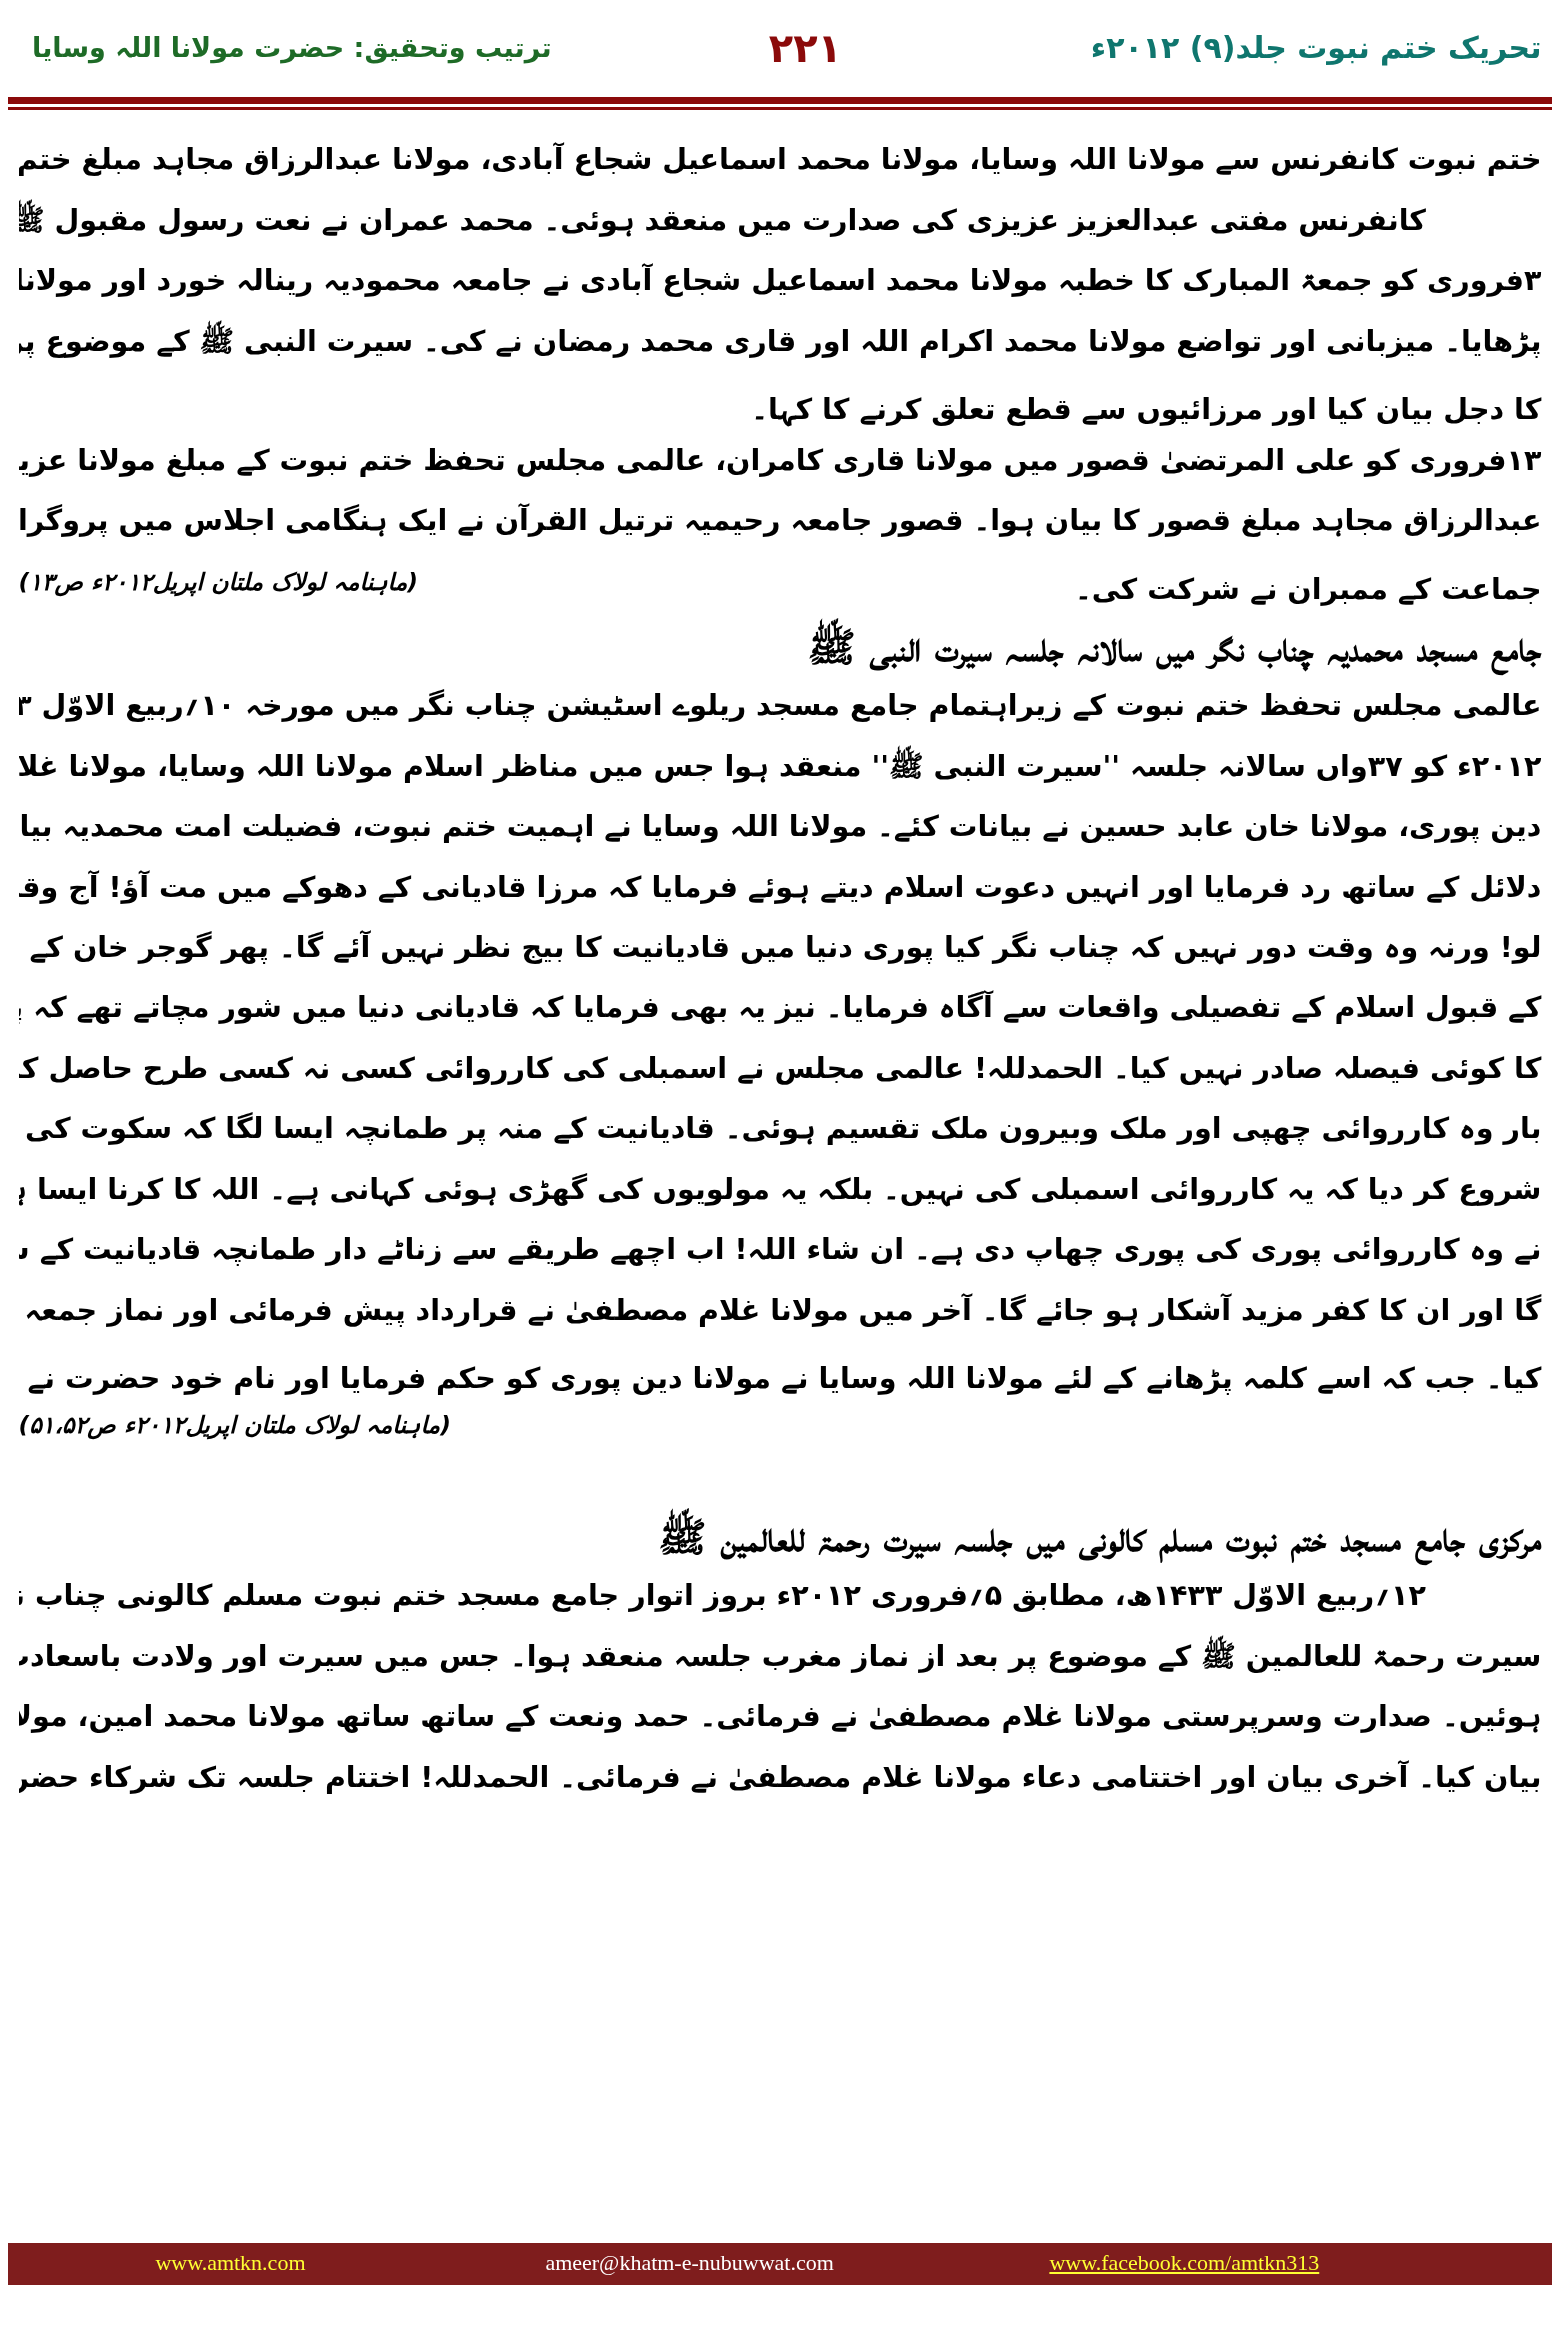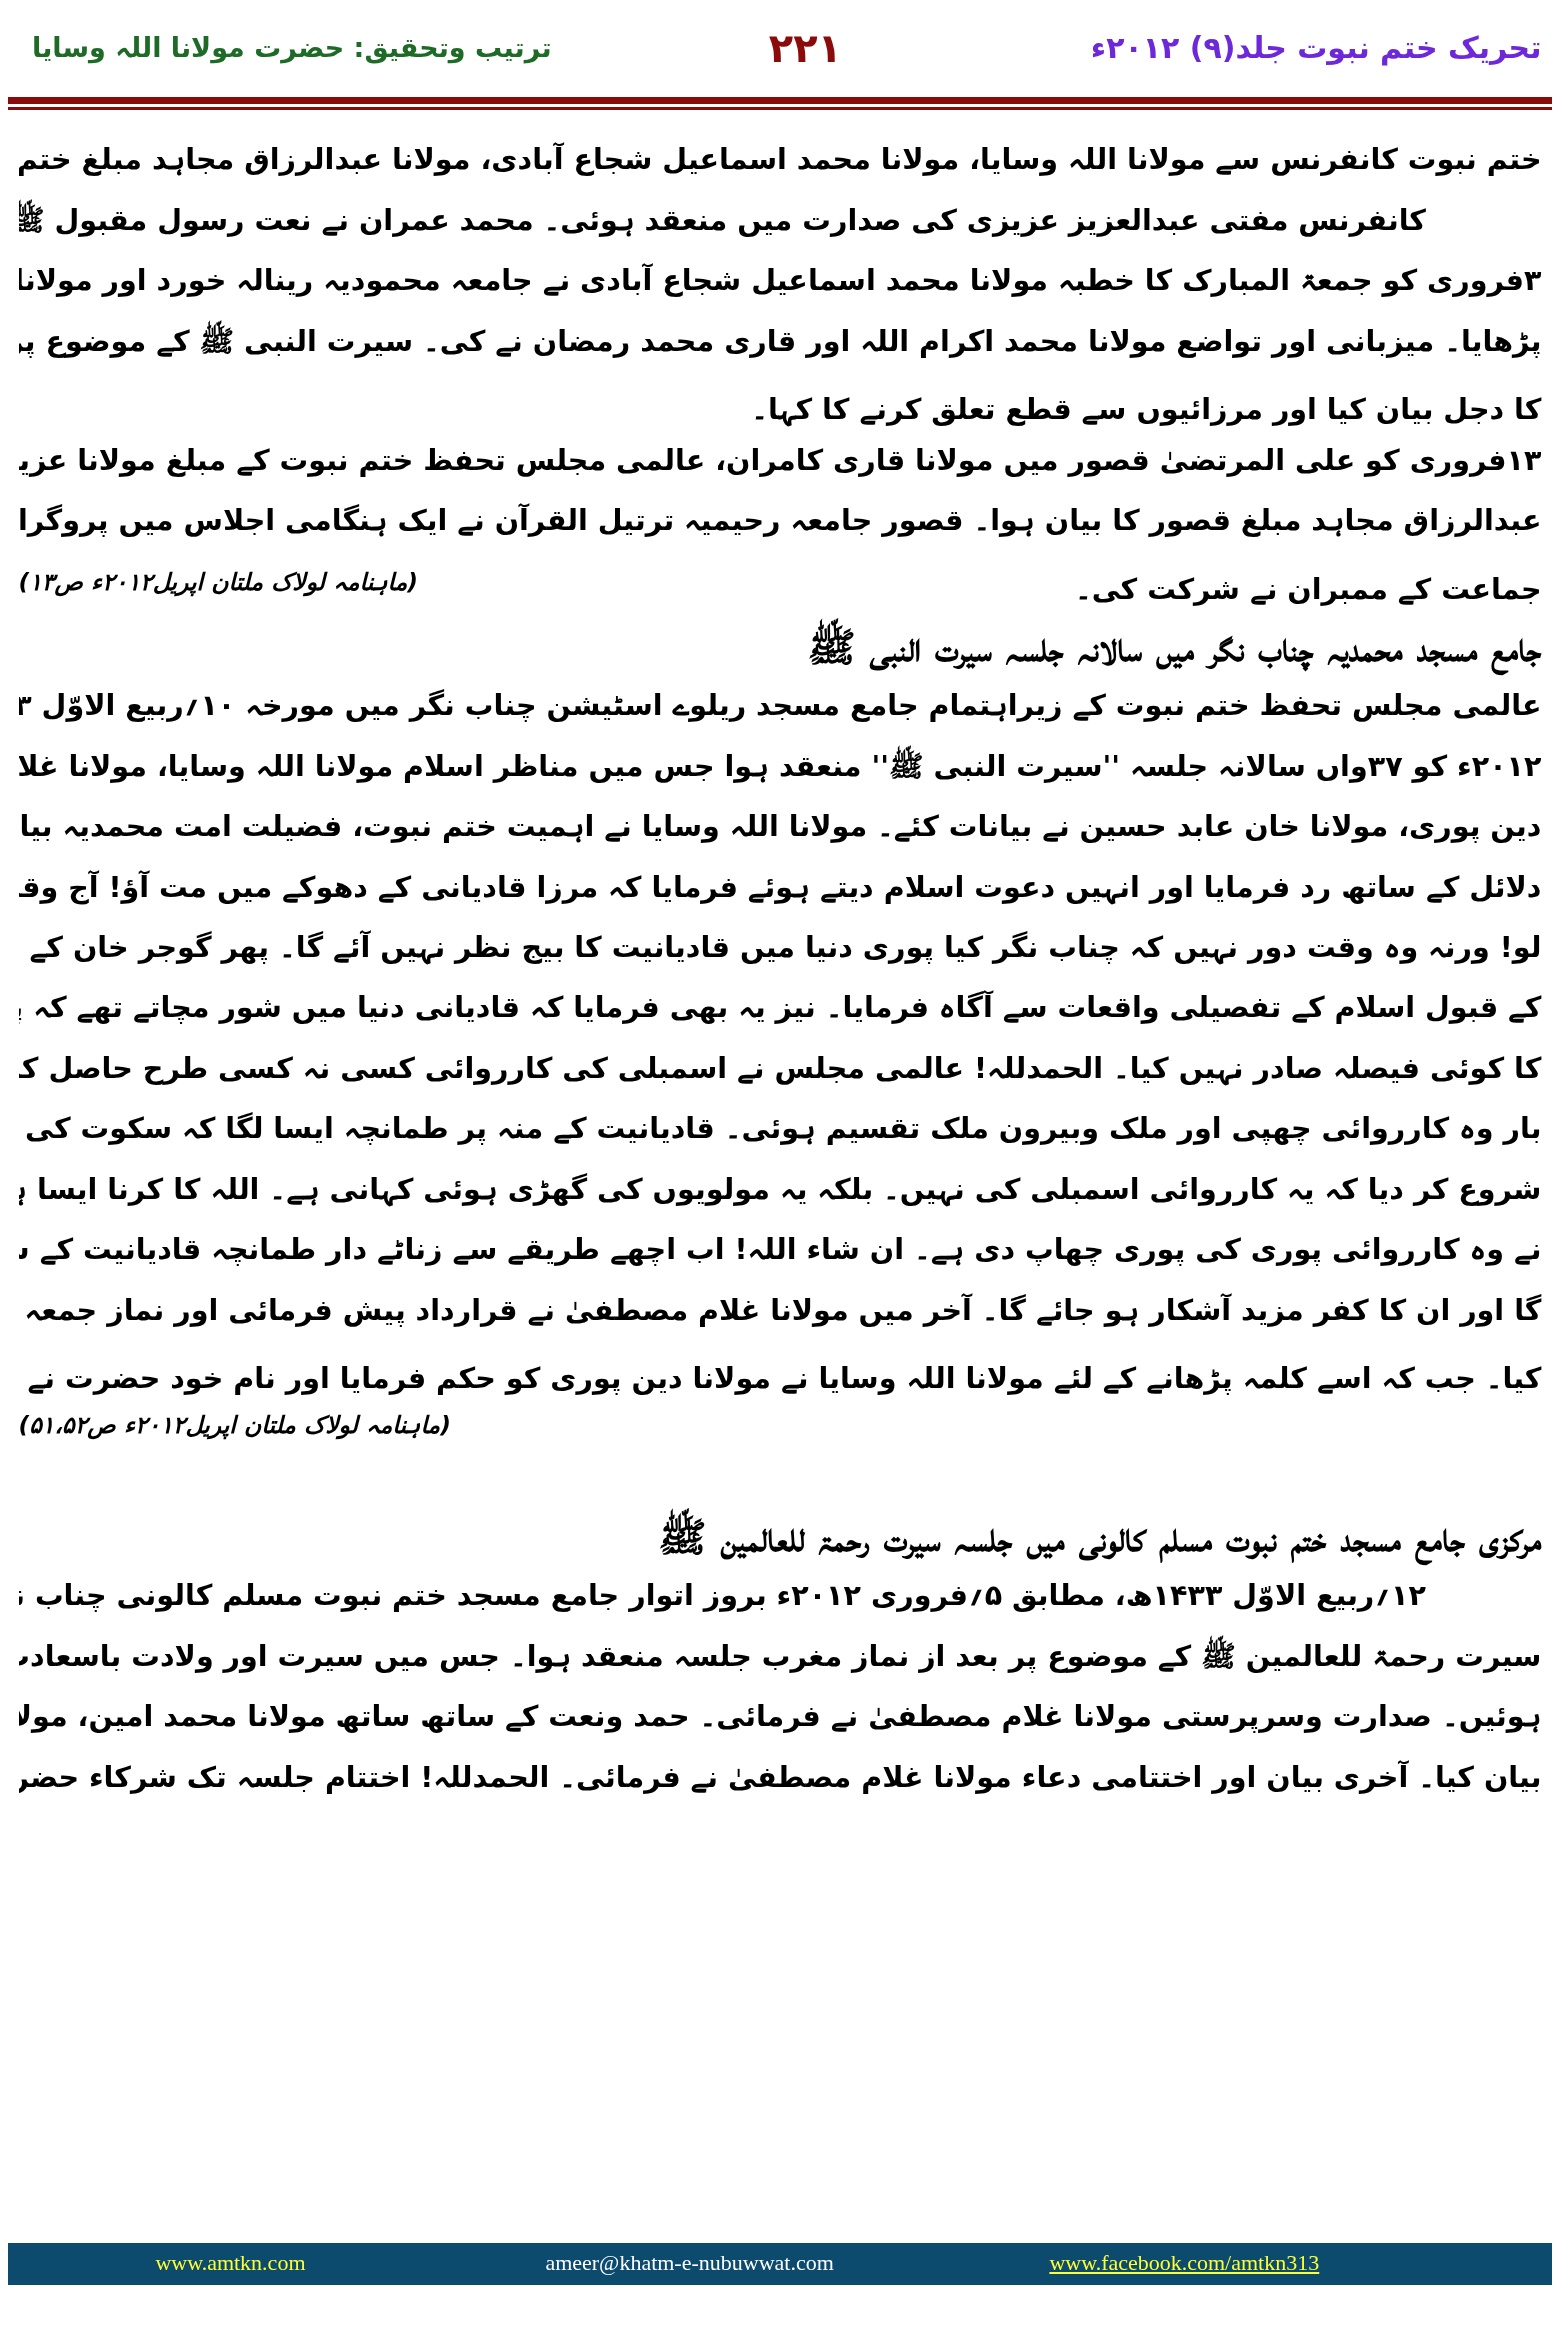--- a/index.html
+++ b/index.html
@@ -1,39 +1,39 @@
 <!DOCTYPE html>
 <html style="font-size:13.4px"><head>
 <meta charset="utf-8">
 <style>
   html, body { margin: 0; padding: 0; background: #ffffff; }
   body { width: 1560px; height: 2330px; position: relative; overflow: hidden;
          font-family: "DejaVu Sans", sans-serif; color: #000; }
   .header { position: absolute; left: 0; top: 0; width: 1560px; height: 109px; }
   .hdr-right { position: absolute; right: 18.5px; top: 30px; font-size: 30px; font-weight: bold;
-               color: #6d28d9; direction: rtl; white-space: nowrap; }
+               color: #0f766e; direction: rtl; white-space: nowrap; }
   .hdr-left { position: absolute; left: 32px; top: 32px; font-size: 27px; font-weight: bold;
               color: #1e6b27; direction: rtl; white-space: nowrap; }
   .hdr-page { position: absolute; left: 758px; top: 25px; width: 84px; text-align: right;
               font-size: 40px; font-weight: bold; color: #8b0a0a; }
   .rule-thick { position: absolute; left: 8.4px; right: 8.4px; top: 97px; height: 6.7px; background: #8b0a0a; }
   .rule-thin { position: absolute; left: 8.4px; right: 8.4px; top: 107px; height: 2.5px; background: #8b0a0a; }
 
   .content { position: absolute; left: 0; top: 0; width: 1560px; }
   .line { position: absolute; right: 18.5px; left: 18.5px; direction: rtl; text-align: justify;
           text-align-last: justify; font-size: 28.6px; font-weight: bold; line-height: 50px;
           white-space: nowrap; overflow: hidden; font-family: "DejaVu Sans", sans-serif; }
   .line.last { text-align-last: right; margin-top: 8px; }
   .line.indent { right: 134px; }
   .heading { position: absolute; right: 18.5px; direction: rtl; font-size: 40px; font-weight: bold;
              white-space: nowrap; line-height: 67px; font-family: "DejaVu Serif", serif; }
   .citation { position: absolute; left: 18.5px; direction: rtl; font-size: 23.5px; font-weight: bold;
               white-space: nowrap; line-height: 42px; font-style: italic; }
 
-  .footer { position: absolute; left: 8.4px; right: 8.4px; top: 2243px; height: 42px; background: #0c4a6e;
+  .footer { position: absolute; left: 8.4px; right: 8.4px; top: 2243px; height: 42px; background: #7f1d1d;
             font-family: "Liberation Serif", serif; font-size: 22px; }
   .footer span { position: absolute; top: 6.7px; white-space: nowrap; }
   .f1 { left: 147px; color: #ffff33; }
   .f2 { left: 537px; color: #ffffff; }
   .f3 { left: 1041px; color: #ffff33; text-decoration: underline; }
 </style>
 </head>
 <body>
 
 <div class="header">

